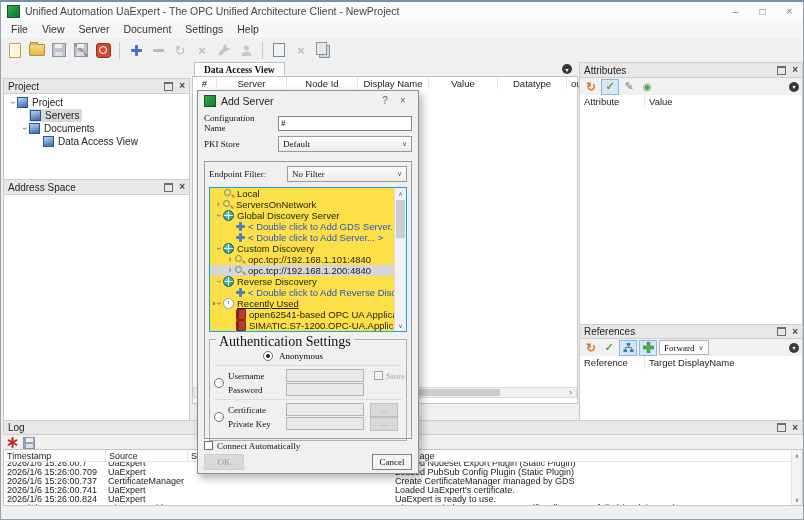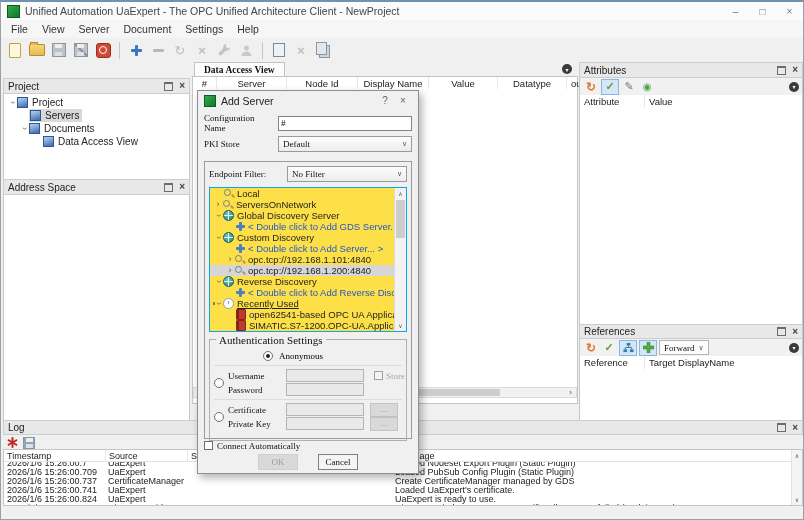--- a/index.html
+++ b/index.html
@@ -118,39 +118,39 @@
   .ic-addnode::before{content:"";position:absolute;left:3px;top:0;width:3px;height:9px;background:#4d7fc0;border-radius:1px;}
   .ic-addnode::after{content:"";position:absolute;top:3px;left:0;width:9px;height:3px;background:#4d7fc0;border-radius:1px;}
   .ic-clock{width:9px;height:9px;border-radius:50%;border:1.5px solid #8fa0ad;background:#fff;margin-right:3px;position:relative;flex:none;}
   .ic-clock::after{content:"";position:absolute;left:3.5px;top:1.5px;width:1px;height:3px;background:#8fa0ad;}
   .ic-book{width:8px;height:9px;margin-right:3px;background:linear-gradient(90deg,#8e1f14 0 2px,#c0392b 2px);border:1px solid #7e281c;border-radius:1px;flex:none;}
   .tsb{position:absolute;right:0;top:0;bottom:0;width:11px;background:#f2f2f2;border-left:1px solid #dcdcdc;
        display:flex;flex-direction:column;align-items:center;font-size:6px;color:#555;}
   .tsb .thumb{position:absolute;left:1px;right:1px;top:12px;height:38px;background:#cdcdcd;}
   .tsb .up{margin-top:2px;} .tsb .dn{margin-top:auto;margin-bottom:2px;}
   .agroup{position:relative;margin-top:7px;border:1px solid #b0b0b0;height:100px;}
-  .alegend{position:absolute;top:-6px;left:6px;background:#f0f0f0;padding:0 3px;font-family:"Liberation Serif",serif;font-size:11px;color:#111;}
+  .alegend{position:absolute;top:-6px;left:6px;background:#f0f0f0;padding:0 3px;font-family:"Liberation Serif",serif;font-size:14px;color:#111;}
   .arow{display:flex;align-items:center;height:13px;margin:0 6px;padding-left:47px;}
   .arow.first{margin-top:9px;}
   .radio{width:10px;height:10px;border-radius:50%;border:1px solid #6f6f6f;background:#fff;margin-right:6px;position:relative;flex:none;box-sizing:border-box;}
   .radio.on::after{content:"";position:absolute;left:2px;top:2px;right:2px;bottom:2px;border-radius:50%;background:#222;}
   .ahr{height:1px;background:#dcdcdc;margin:3px 4px;}
   .apair{position:relative;padding-left:16px;}
   .apair .radio{position:absolute;left:4px;top:50%;transform:translateY(-50%);margin:0;}
   .prow{display:flex;align-items:center;height:13px;margin:1px 2px;}
   .plabel{width:58px;font-family:"Liberation Serif",serif;font-size:9px;color:#111;flex:none;}
   .pinput{width:76px;height:11px;background:#e9e9e9;border:1px solid #b4b4b4;flex:none;}
   .cb{width:9px;height:9px;border:1px solid #a0a0a0;background:#f4f4f4;flex:none;box-sizing:border-box;}
   .cb.en{border-color:#6f6f6f;background:#fff;}
   .cblabel{font-family:"Liberation Serif",serif;font-size:9px;color:#a6a6a6;margin-left:3px;}
   .bbtn{width:26px;height:12px;background:#d9d9d9;border:1px solid #c2c2c2;margin-left:6px;color:#8a8a8a;font-size:7px;
         display:flex;align-items:center;justify-content:center;flex:none;}
   .dfoot{position:absolute;left:6px;right:6px;bottom:3px;}
   .connect{display:flex;align-items:center;gap:4px;font-family:"Liberation Serif",serif;font-size:9px;color:#111;height:13px;}
-  .dbtns{display:flex;justify-content:center;gap:20px;margin-top:2px;}
+  .dbtns{display:flex;justify-content:space-between;gap:20px;margin-top:2px;}
   .btn{width:38px;height:14px;display:flex;align-items:center;justify-content:center;font-family:"Liberation Serif",serif;font-size:9px;}
   .btn.ok{background:#d9d9d9;color:#9b9b9b;border:1px solid #cfcfcf;}
   .btn.cancel{background:#f4f4f4;border:1px solid #808080;color:#111;}
 </style>
 </head>
 <body>
 
 <div class="window">
 
   <div class="titlebar">
@@ -469,28 +469,28 @@
         </div>
         <div class="trow" style="padding-left:3px;">
           <span class="chev exp">›</span>
           <span class="ic-globe"></span>
           <span>Global Discovery Server</span>
         </div>
         <div class="trow" style="padding-left:26px;">
           <span class="ic-addnode"></span>
           <span class="link">&lt; Double click to Add GDS Server... &gt;</span>
         </div>
+        <div class="trow" style="padding-left:26px;">
+          <span class="ic-addnode"></span>
+          <span class="link">&lt; Double click to Add Server... &gt;</span>
+        </div>
         <div class="trow" style="padding-left:3px;">
           <span class="chev exp">›</span>
           <span class="ic-globe"></span>
           <span>Custom Discovery</span>
-        </div>
-        <div class="trow" style="padding-left:26px;">
-          <span class="ic-addnode"></span>
-          <span class="link">&lt; Double click to Add Server... &gt;</span>
         </div>
         <div class="trow" style="padding-left:15px;">
           <span class="chev">›</span>
           <span class="ic-mag"></span>
           <span>opc.tcp://192.168.1.101:4840</span>
         </div>
         <div class="trow sel" style="padding-left:15px;">
           <span class="chev">›</span>
           <span class="ic-mag"></span>
           <span>opc.tcp://192.168.1.200:4840</span>

